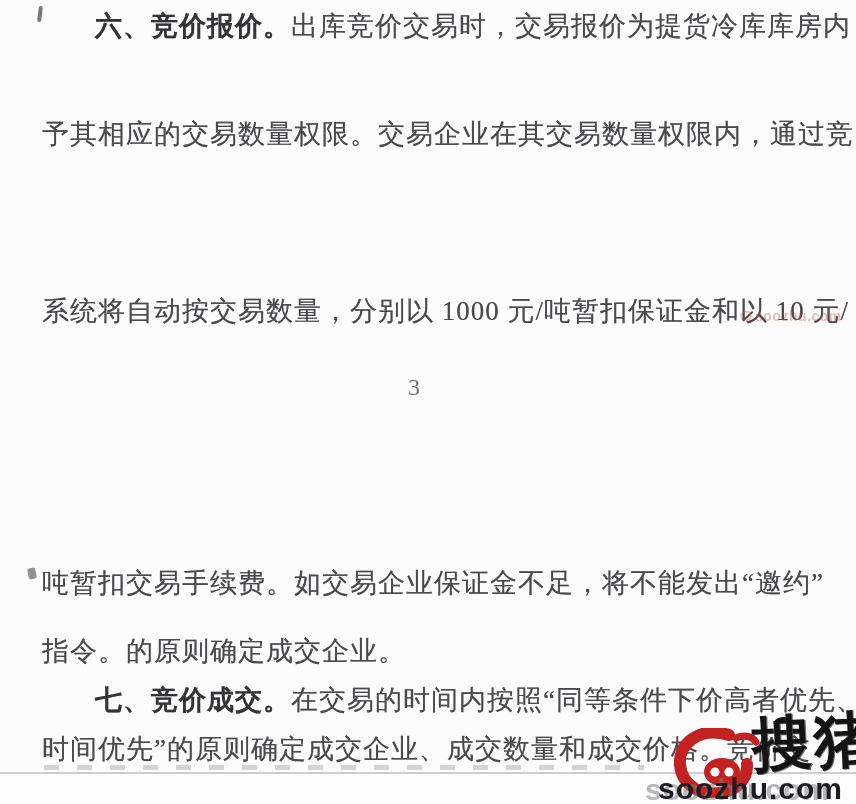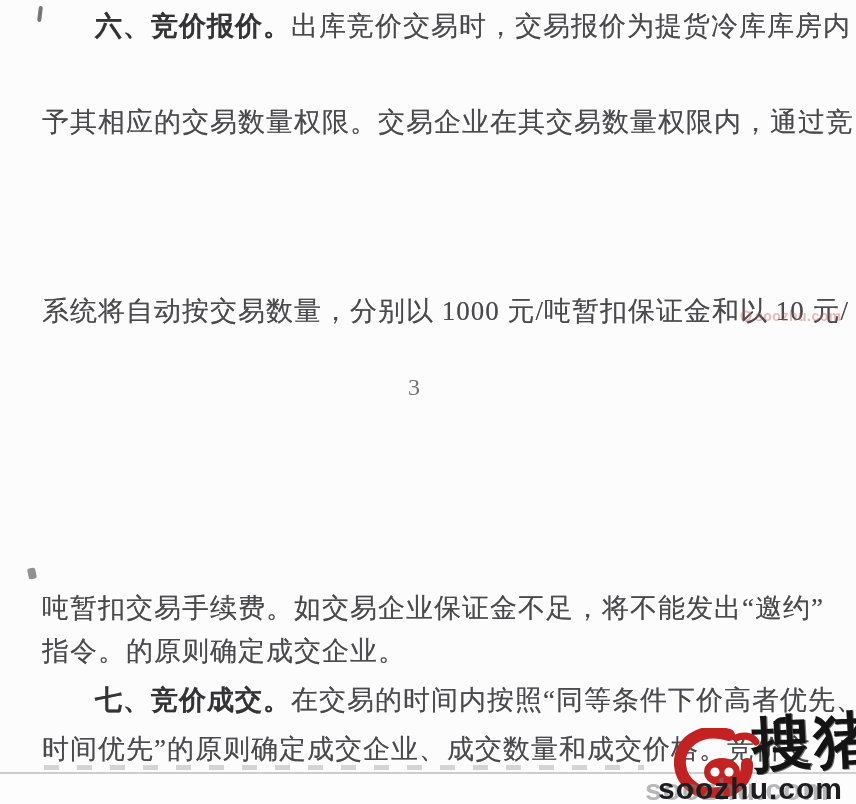--- a/index.html
+++ b/index.html
@@ -40,33 +40,33 @@
              color:#1d1d1f;font-family:"Liberation Sans","DejaVu Sans",sans-serif;
              letter-spacing:1px;white-space:nowrap;
              text-shadow:-13px 1px 0 rgba(125,125,128,.55);}
 </style>
 </head>
 <body>
 
 <div class="canvas">
 
   <div class="l indent" style="top:8px"><span class="hd">六、竞价报价。</span><span>出库竞价交易时，交易报价为提货冷库库房内</span></div>
-  <div class="l" style="top:104px">予其相应的交易数量权限。交易企业在其交易数量权限内，通过竞</div>
+  <div class="l" style="top:116px">予其相应的交易数量权限。交易企业在其交易数量权限内，通过竞</div>
   <div class="l" style="top:293px">系统将自动按交易数量，分别以 1000 元/吨暂扣保证金和以 10 元/</div>
 
   <div class="pagenum">3</div>
 
   <div class="wm-small">
     <svg width="12" height="12" viewBox="0 0 12 12">
       <circle cx="6" cy="6" r="4.5" fill="none" stroke="#c9504f" stroke-width="2.2"></circle>
     </svg>
     <span class="txt">soozhu.com</span>
   </div>
 
-  <div class="l" style="top:590px">吨暂扣交易手续费。如交易企业保证金不足，将不能发出“邀约”</div>
+  <div class="l" style="top:565px">吨暂扣交易手续费。如交易企业保证金不足，将不能发出“邀约”</div>
   <div class="l" style="top:633px">指令。的原则确定成交企业。</div>
   <div class="l indent" style="top:682px"><span class="hd">七、竞价成交。</span><span>在交易的时间内按照“同等条件下价高者优先、</span></div>
   <div class="l" style="top:731px">时间优先”的原则确定成交企业、成交数量和成交价格。竞价交</div>
 
   <div class="cutoff"></div>
 
   <div class="divider"></div>
   <div class="below"></div>
 
   <div class="smudge sm1"></div>

